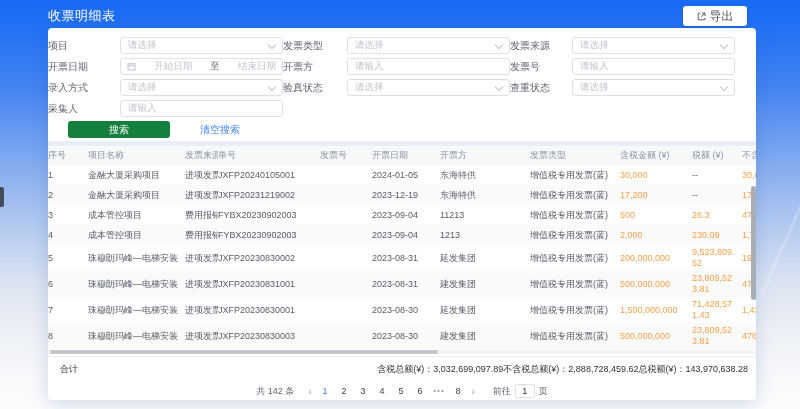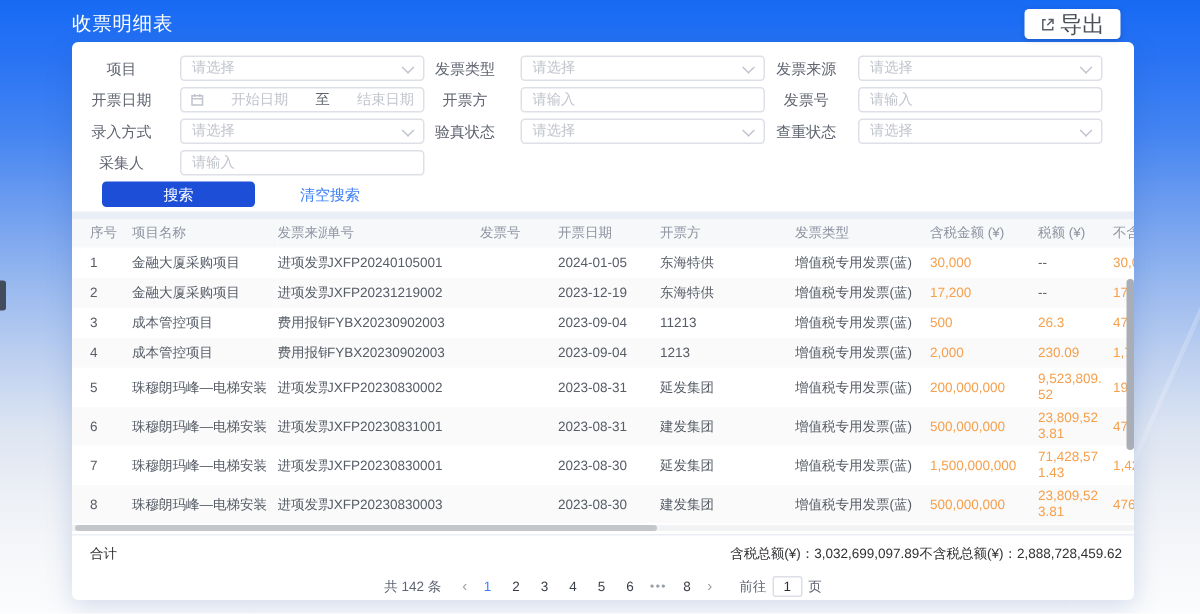--- a/index.html
+++ b/index.html
@@ -11,52 +11,52 @@
   .wp{position:absolute;inset:0;z-index:0;pointer-events:none;overflow:hidden}
   .wp .ln{position:absolute;background:rgba(255,255,255,.22)}
   .ln1{left:782px;top:30px;width:2px;height:430px;transform:rotate(24deg)}
   .ln2{left:742px;top:150px;width:1px;height:380px;transform:rotate(24deg)}
   .ln3{left:120px;top:380px;width:500px;height:1px;transform:rotate(-3deg);background:rgba(255,255,255,.35)}
   
   .page-title{position:absolute;left:48px;top:7px;z-index:2;color:#fff;font-size:13px;
     font-weight:400;letter-spacing:.5px}
   .export-btn{position:absolute;left:683px;top:6px;z-index:3;width:64px;height:20px;
     background:#fff;border-radius:3px;display:flex;align-items:center;justify-content:center;
-    gap:4px;font-size:15px;color:#4a4f58;box-shadow:0 1px 3px rgba(10,50,120,.25);cursor:pointer}
+    gap:4px;font-size:12px;color:#4a4f58;box-shadow:0 1px 3px rgba(10,50,120,.25);cursor:pointer}
   .export-btn svg{display:block}
   
   .window{position:absolute;left:48px;top:28px;width:708px;height:372px;z-index:2;
     background:#fff;border-radius:4px;box-shadow:0 4px 18px rgba(20,70,160,.18);overflow:hidden}
   
   .filters{padding-top:9px}
   .f-row{display:flex;align-items:center;height:17px;margin-bottom:4px;font-size:10px}
-  .f-label{color:#5f6470;text-align:center;flex:none;white-space:nowrap;overflow:hidden}
+  .f-label{color:#5f6470;text-align:left;flex:none;white-space:nowrap;overflow:hidden}
   .l1{width:66px}.l2{width:54px}.l3{width:55px}
   .f-ctrl{flex:none;width:163px;height:17px;box-sizing:border-box;border:1px solid #dde0e6;
     border-radius:3px;background:#fff;display:flex;align-items:center;padding:0 7px;
     font-size:9.5px;color:#c0c4cc;cursor:pointer}
   .m1{margin-left:6px}.m2{margin-left:10px}.m3{margin-left:7px}
   .caret{width:5px;height:5px;border-right:1px solid #c0c4cc;border-bottom:1px solid #c0c4cc;
     transform:rotate(45deg);margin-left:auto;margin-top:-2px;flex:none}
   .daterange{justify-content:space-between;padding:0 6px}
   .daterange .sep{color:#5f6470}
   .cal{flex:none;display:flex}
   .btn-row{display:flex;align-items:center;margin-top:4px;height:17px}
-  .btn-search{margin-left:20px;width:102px;height:17px;background:#1d4ed8;border:none;
+  .btn-search{margin-left:20px;width:102px;height:17px;background:#15803d;border:none;
     border-radius:3px;color:#fff;font-size:10px;display:flex;align-items:center;
     justify-content:center;cursor:pointer}
   .btn-clear{margin-left:30px;color:#3e80f6;font-size:10px;cursor:pointer}
   .divider{height:5px;background:#e9eef7;margin-top:3px}
   
   .tbl-wrap{position:relative;width:708px;overflow:hidden}
   table{border-collapse:collapse;table-layout:fixed;width:814px;font-size:9px;color:#565c66}
   thead th{height:19px;background:#f7f8fa;color:#8d93a0;font-weight:400;text-align:left;
     padding:0 4px 0 0;white-space:nowrap;overflow:hidden}
   tbody td{height:20px;padding:0 4px 0 0;white-space:nowrap;overflow:hidden;vertical-align:middle}
-  th:first-child,td:first-child{padding-left:12px}
+  th:first-child,td:first-child{padding-left:0}
   tr.tall td{height:26px}
   tr.even{background:#fafafa}
   td.amt{color:#f5a04c}
   td.wrapcol{white-space:normal;word-break:break-all;line-height:11px}
   .hscroll{position:relative;height:4px;margin-top:1px;background:#f2f3f5;width:708px}
   .hthumb{position:absolute;left:2px;top:0;width:388px;height:4px;background:#c3c6cb;border-radius:2px}
   
   .summary{height:24px;border-top:1px solid #ebeef5;display:flex;align-items:center;
     font-size:9px;font-weight:400;color:#303133;margin-top:2px}
   .sum-label{padding-left:12px}
@@ -311,20 +311,21 @@
 
   <div class="hscroll">
     <div class="hthumb"></div>
   </div>
 
   <div class="summary">
     <span class="sum-label">合计</span>
     <div class="sum-items">
       <span><span>含税总额(¥)：</span><span>3,032,699,097.89</span></span>
       <span><span>不含税总额(¥)：</span><span>2,888,728,459.62</span></span>
+      <span><span>总税额(¥)：</span><span>143,970,638.28</span></span>
     </div>
   </div>
 
   <div class="pager">
     <span class="pg-total">共 142 条</span>
     <span class="pg-arrow">‹</span>
     <span id="pg-pages" style="display:flex">
         <span class="pg active">1</span>
         <span class="pg">2</span>
         <span class="pg">3</span>

